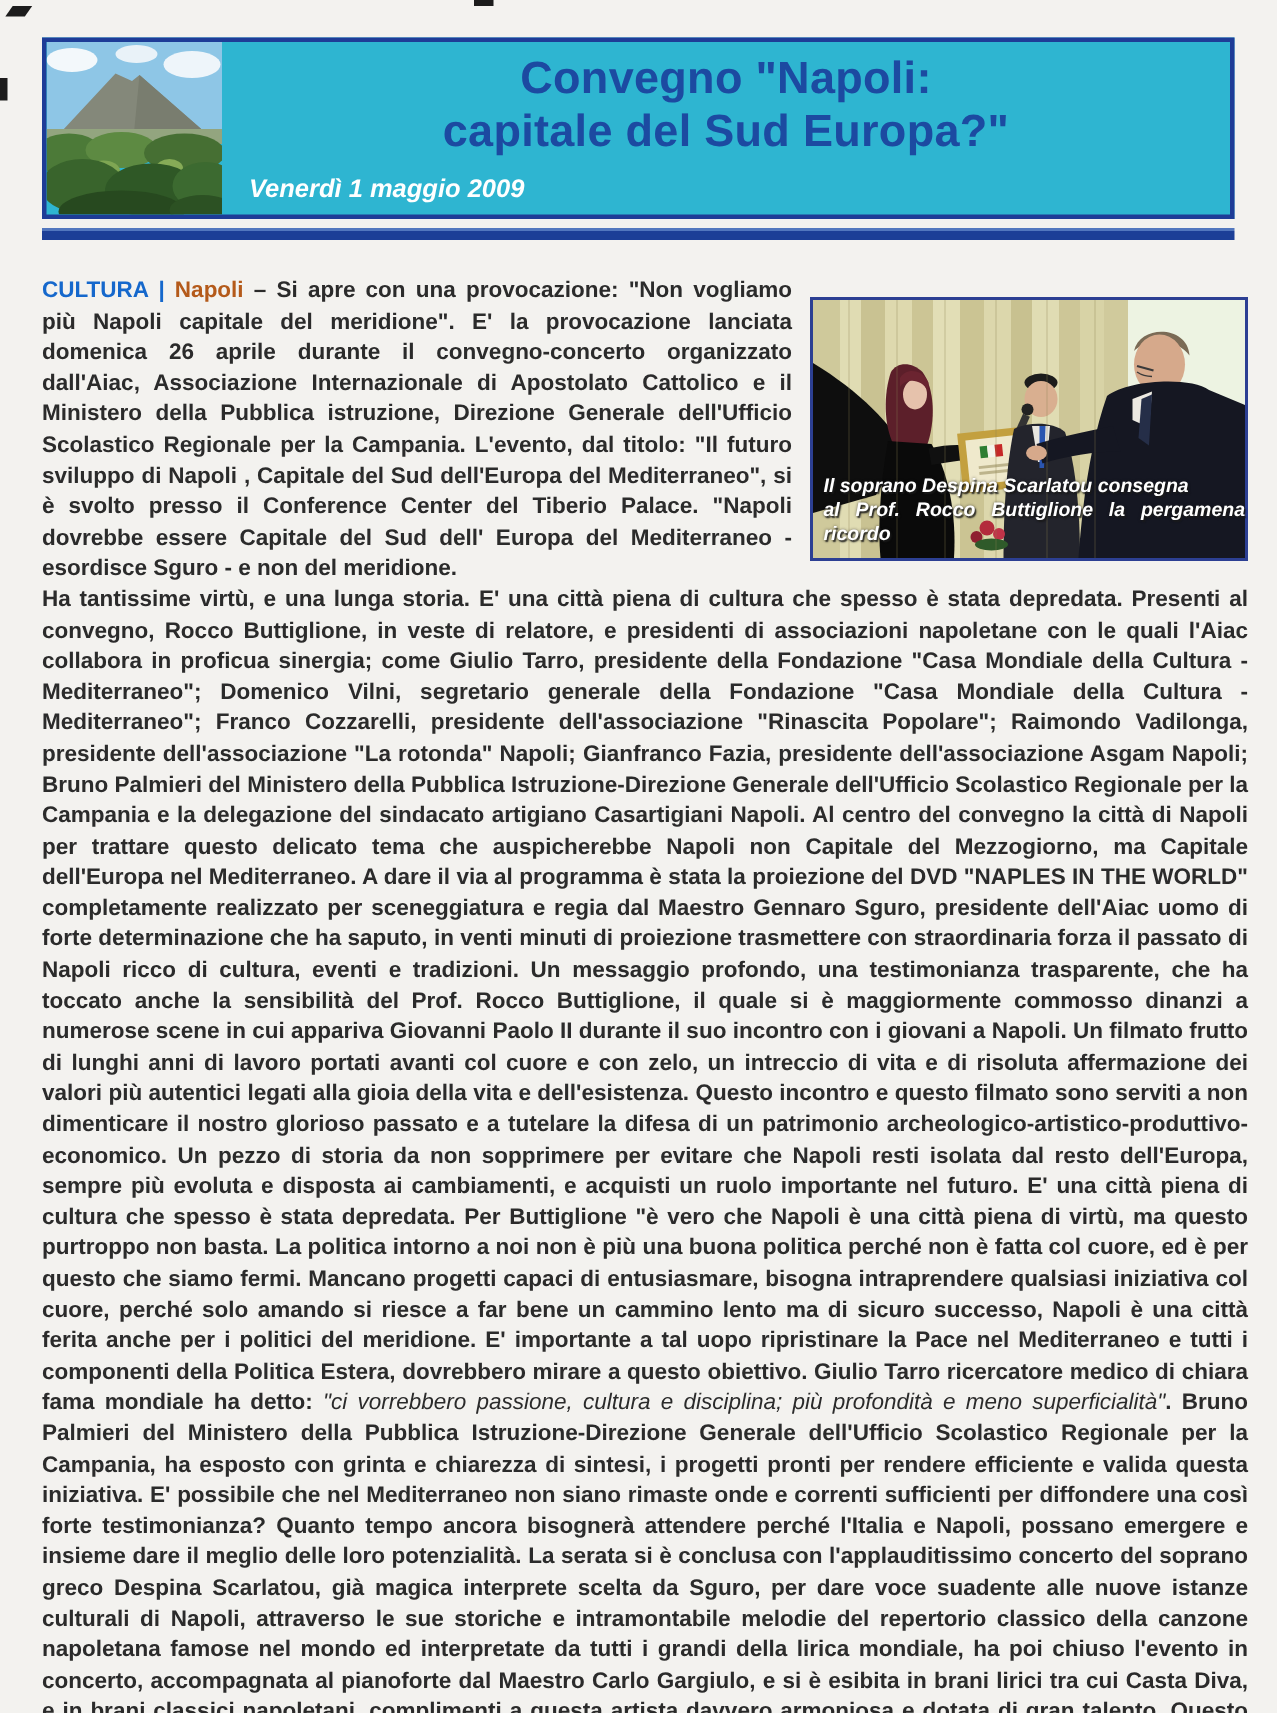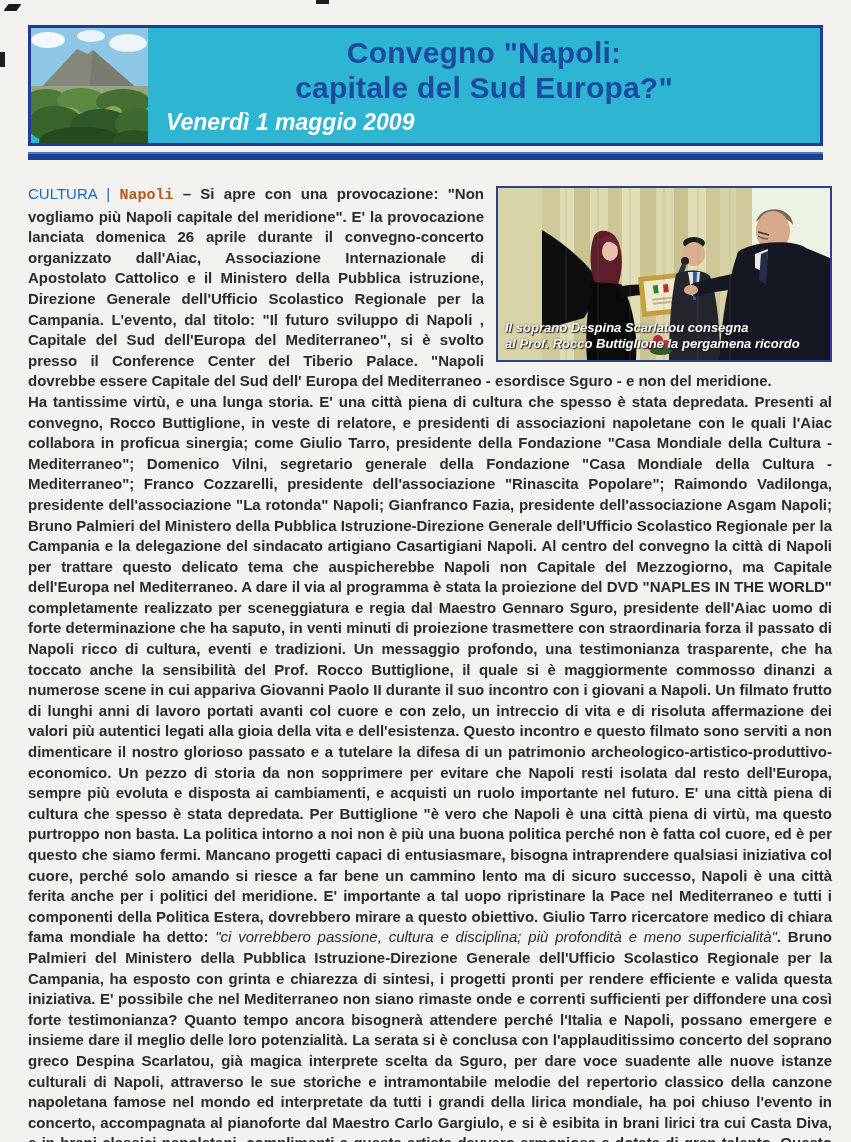--- a/index.html
+++ b/index.html
@@ -16,21 +16,21 @@
   
   .header-box{position:absolute;left:28px;top:25px;width:789px;height:115px;
               border:3px solid var(--header-border,#1e3c97);
               background:var(--header-bg,#2eb5d1);display:flex;}
   .header-photo{flex:0 0 117px;width:117px;height:115px;overflow:hidden;}
   .header-photo svg{display:block;width:117px;height:115px;}
   .header-main{flex:1;position:relative;display:flex;flex-direction:column;}
   .header-title{margin-top:7px;text-align:center;font-weight:bold;
                 font-size:30px;line-height:35px;color:var(--title-text,#1c4aa1);
                 letter-spacing:.2px;}
-  .header-date{position:absolute;left:18px;bottom:7px;font-size:23px;
+  .header-date{position:absolute;left:18px;bottom:7px;font-size:17px;
                font-weight:bold;font-style:italic;color:var(--date-text,#ffffff);}
 
   
   .divider{position:absolute;left:28px;top:152px;width:795px;height:8px;
            background:linear-gradient(to bottom,
              var(--divider-light,#5277be) 0 2px,
              var(--divider,#1c3f97) 2px 100%);}
 
   
   .article{position:absolute;left:28px;top:184px;width:804px;
@@ -40,22 +40,22 @@
              border:2px solid var(--photo-border,#2c3f93);position:relative;
              background:#d9d4a8;}
   .photo-fig svg{display:block;width:288px;height:172px;}
   .photo-caption{position:absolute;left:7px;bottom:8px;font-size:13px;
                  font-weight:bold;font-style:italic;line-height:16px;
                  color:var(--caption-text,#ffffff);
                  text-shadow:1px 1px 1px rgba(25,25,25,.9),0 0 2px rgba(25,25,25,.65);}
   .seg-n{font-weight:bold;}
   .seg-b{font-weight:bold;}
   .seg-i{font-style:italic;}
-  .seg-blue{font-weight:normal;color:var(--cultura,#1568cc);margin-top:16px;}
-  .seg-orange{font-weight:bold;color:var(--napoli-tag,#b45a1a);font-family:Liberation Mono, monospace;}
+  .seg-blue{font-weight:bold;color:var(--cultura,#1568cc);margin-top:16px;}
+  .seg-orange{font-weight:bold;color:var(--napoli-tag,#b45a1a);}
 </style>
 </head>
 <body>
 
 <div class="page">
 
   <div class="artifact a1"></div>
   <div class="artifact a2"></div>
   <div class="artifact a3"></div>
 
@@ -86,21 +86,21 @@
         <span>Convegno "Napoli:</span><br>
         <span>capitale del Sud Europa?"</span>
       </div>
       <div class="header-date">Venerdì 1 maggio 2009</div>
     </div>
   </div>
 
   <div class="divider"></div>
 
   <div class="article">
-    <figure class="photo-fig" style="margin-top:2px;margin-right:0;padding-left:44px;">
+    <figure class="photo-fig" style="margin-top:14px;margin-right:0;">
       <svg viewBox="0 0 288 172" preserveAspectRatio="none">
         <rect width="288" height="172" fill="#d9d4a8"></rect>
         <rect x="0" width="18" height="172" fill="#cfc99b"></rect>
         <rect x="18" width="14" height="172" fill="#e0dcb3"></rect>
         <rect x="32" width="16" height="172" fill="#c9c292"></rect>
         <rect x="48" width="18" height="172" fill="#ded9ae"></rect>
         <rect x="66" width="14" height="172" fill="#ccc595"></rect>
         <rect x="80" width="18" height="172" fill="#e2deb6"></rect>
         <rect x="98" width="16" height="172" fill="#cbc493"></rect>
         <rect x="114" width="18" height="172" fill="#dcd7ac"></rect>

